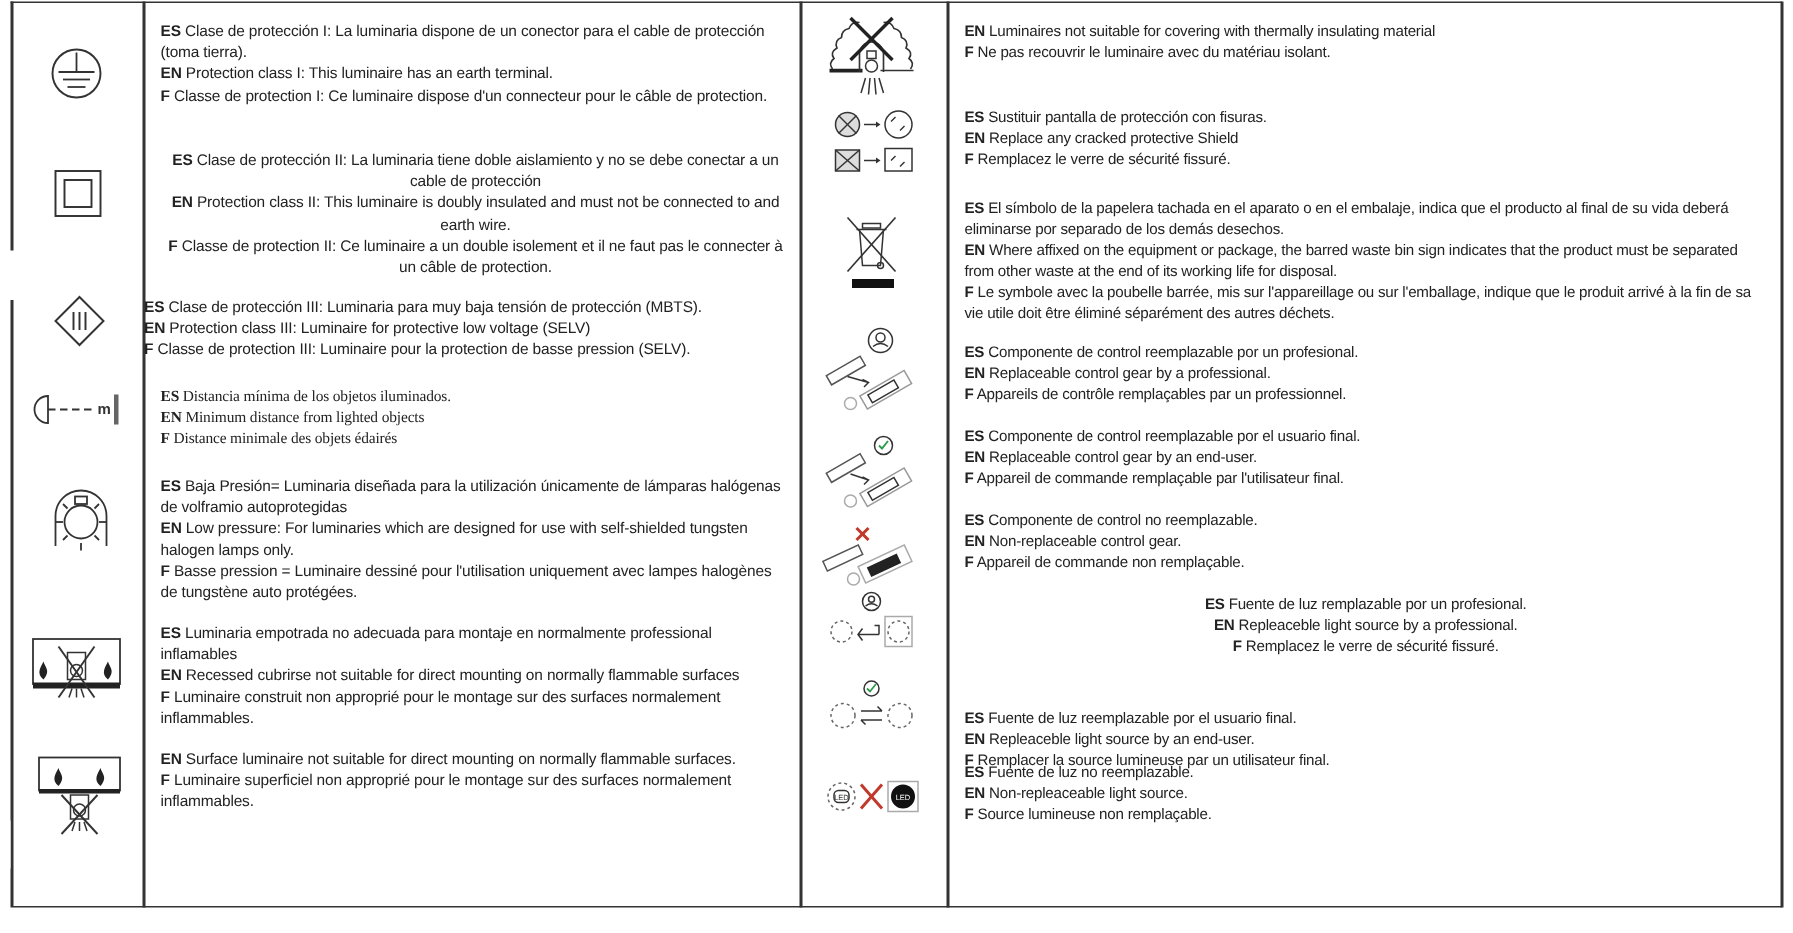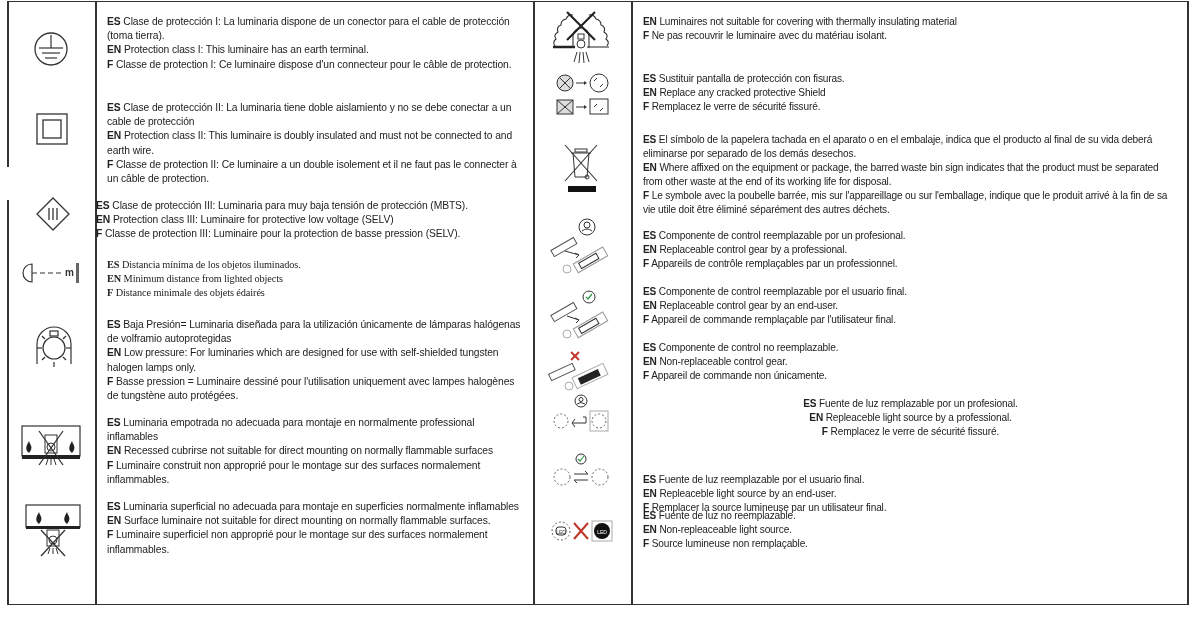--- a/index.html
+++ b/index.html
@@ -43,21 +43,21 @@
   <p><span class="lang">EN</span> <span>Protection class I: This luminaire has an earth terminal.</span></p>
   <p><span class="lang">F</span> <span>Classe de protection I: Ce luminaire dispose d'un connecteur pour le câble de protection.</span></p>
 </div>
 
 <div class="icon" style="left:36px;top:113px;width:32px;height:32px;">
   <svg width="32" height="32" viewBox="0 0 32 32">
       <rect x="1" y="1" width="30" height="30" fill="none" stroke="#333" stroke-width="1.3"></rect>
       <rect x="7" y="7" width="18" height="18" fill="none" stroke="#333" stroke-width="1.3"></rect>
     </svg>
 </div>
-<div class="entry" style="left:107px;top:101px;width:420px;">
+<div class="entry" style="left:107px;top:101px;width:420px;text-align:center;">
   <p><span class="lang">ES</span> <span>Clase de protección II: La luminaria tiene doble aislamiento y no se debe conectar a  un  cable de protección</span></p>
   <p><span class="lang">EN</span> <span>Protection class II: This luminaire is doubly insulated and must not be connected to and earth wire.</span></p>
   <p><span class="lang">F</span> <span>Classe de protection II: Ce luminaire a un double isolement et il ne faut pas le connecter à un câble de protection.</span></p>
 </div>
 
 <div class="icon" style="left:36px;top:197px;width:34px;height:34px;">
   <svg width="34" height="34" viewBox="0 0 34 34">
       <polygon points="17,1 33,17 17,33 1,17" fill="none" stroke="#333" stroke-width="1.3"></polygon>
   <line x1="13" y1="11" x2="13" y2="23" stroke="#333" stroke-width="1.3"></line>
       <line x1="17" y1="11" x2="17" y2="23" stroke="#333" stroke-width="1.3"></line>
@@ -134,21 +134,20 @@
   <rect x="22" y="26" width="12" height="16" fill="none" stroke="#333" stroke-width="1"></rect>
       <circle cx="28" cy="36" r="4" fill="none" stroke="#333"></circle>
   <line x1="16" y1="26" x2="40" y2="52" stroke="#333" stroke-width="1.3"></line>
       <line x1="40" y1="26" x2="16" y2="52" stroke="#333" stroke-width="1.3"></line>
   <line x1="25" y1="44" x2="23" y2="50" stroke="#333"></line>
       <line x1="28" y1="44" x2="28" y2="50" stroke="#333"></line>
       <line x1="31" y1="44" x2="33" y2="50" stroke="#333"></line>
     </svg>
 </div>
 <div class="entry" style="left:107px;top:500px;width:420px;">
-  <p><span class="lang">ES</span> <span>Luminaria superficial no adecuada para montaje en superficies normalmente inflamables</span></p>
   <p><span class="lang">EN</span> <span>Surface luminaire not suitable for direct mounting on normally flammable surfaces.</span></p>
   <p><span class="lang">F</span> <span>Luminaire superficiel non approprié pour le montage sur des surfaces normalement inflammables.</span></p>
 </div>
 
 <div class="icon" style="left:549px;top:10px;width:64px;height:56px;">
   <svg width="64" height="56" viewBox="0 0 64 56">
   <path d="M6,36 q-3,-4 1,-7 q-3,-4 2,-7 q-2,-5 3,-7 q0,-5 5,-6 q2,-5 7,-4" fill="none" stroke="#333" stroke-width="1.1"></path>
   <path d="M58,36 q3,-4 -1,-7 q3,-4 -2,-7 q2,-5 -3,-7 q0,-5 -5,-6 q-2,-5 -7,-4" fill="none" stroke="#333" stroke-width="1.1"></path>
   <line x1="4" y1="37" x2="26" y2="37" stroke="#222" stroke-width="2.5"></line>
       <line x1="38" y1="37" x2="60" y2="37" stroke="#333" stroke-width="1.1"></line>
@@ -264,21 +263,21 @@
   <g transform="rotate(-25 45 26)">
         <rect x="28" y="20" width="34" height="12" fill="none" stroke="#aaa"></rect>
         <rect x="33" y="23" width="22" height="7" fill="#222"></rect>
       </g>
   <circle cx="24" cy="36" r="4" fill="none" stroke="#aaa"></circle>
     </svg>
 </div>
 <div class="entry r" style="left:643px;top:341px;width:535px;">
   <p><span class="lang">ES</span> <span>Componente de control no reemplazable.</span></p>
   <p><span class="lang">EN</span> <span>Non-replaceable control gear.</span></p>
-  <p><span class="lang">F</span> <span>Appareil de commande non únicamente.</span></p>
+  <p><span class="lang">F</span> <span>Appareil de commande non remplaçable.</span></p>
 </div>
 
 <div class="icon" style="left:553px;top:393px;width:56px;height:40px;">
   <svg width="56" height="40" viewBox="0 0 56 40">
   <circle cx="28" cy="8" r="6" fill="none" stroke="#333"></circle>
       <circle cx="28" cy="6.5" r="2" fill="none" stroke="#333"></circle>
       <path d="M24,11 q4,-3 8,0" fill="none" stroke="#333"></path>
   <circle cx="8" cy="28" r="7" fill="none" stroke="#666" stroke-dasharray="2,2"></circle>
   <path d="M19,30 L33,30 M22,26 L19,30 L22,34 M33,30 L33,24 L30,24" fill="none" stroke="#333"></path>
   <rect x="37" y="18" width="18" height="20" fill="none" stroke="#aaa"></rect>

